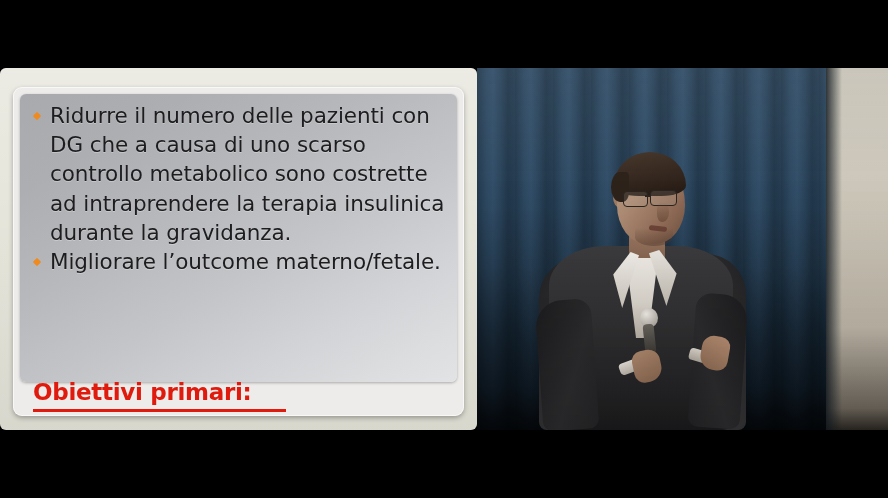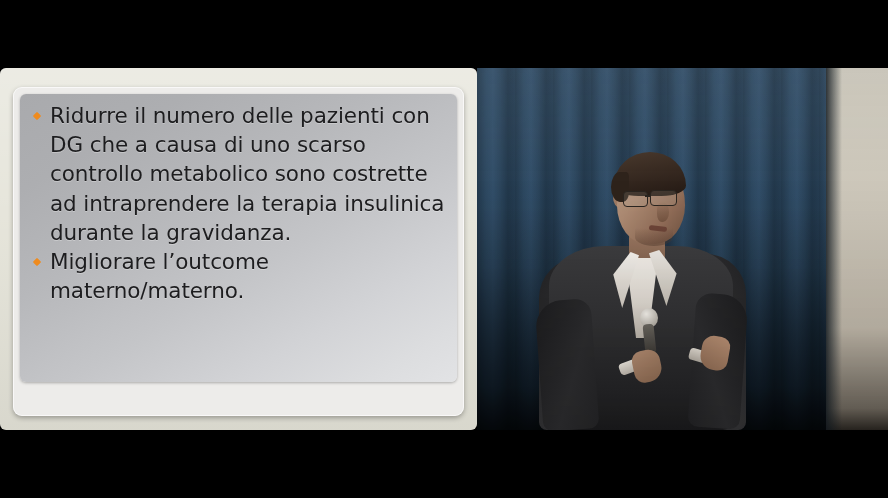--- a/index.html
+++ b/index.html
@@ -399,25 +399,29 @@
       <div id="slide-card">
 
         <div id="slide-inner">
           <ul id="bullet-list">
             <li class="bullet-item">
               <span class="bullet-marker"></span>
               <span>Ridurre il numero delle pazienti con DG che a causa di uno scarso controllo metabolico sono costrette ad intraprendere la terapia insulinica durante la gravidanza.</span>
             </li>
             <li class="bullet-item">
               <span class="bullet-marker"></span>
-              <span>Migliorare l’outcome materno/materno.</span>
+              <span>Migliorare l’outcome materno/fetale.</span>
             </li>
           </ul>
         </div>
 
+        <div id="slide-heading">
+          <span class="hd-text">Obiettivi primari:</span>
+          <span class="hd-rule"></span>
+        </div>
 
       </div>
     </div>
 
     <div id="video-pane">
       <div id="curtain"></div>
       <div id="curtain-shade"></div>
       <div id="wall"></div>
       <div id="wall-shadow"></div>
 

